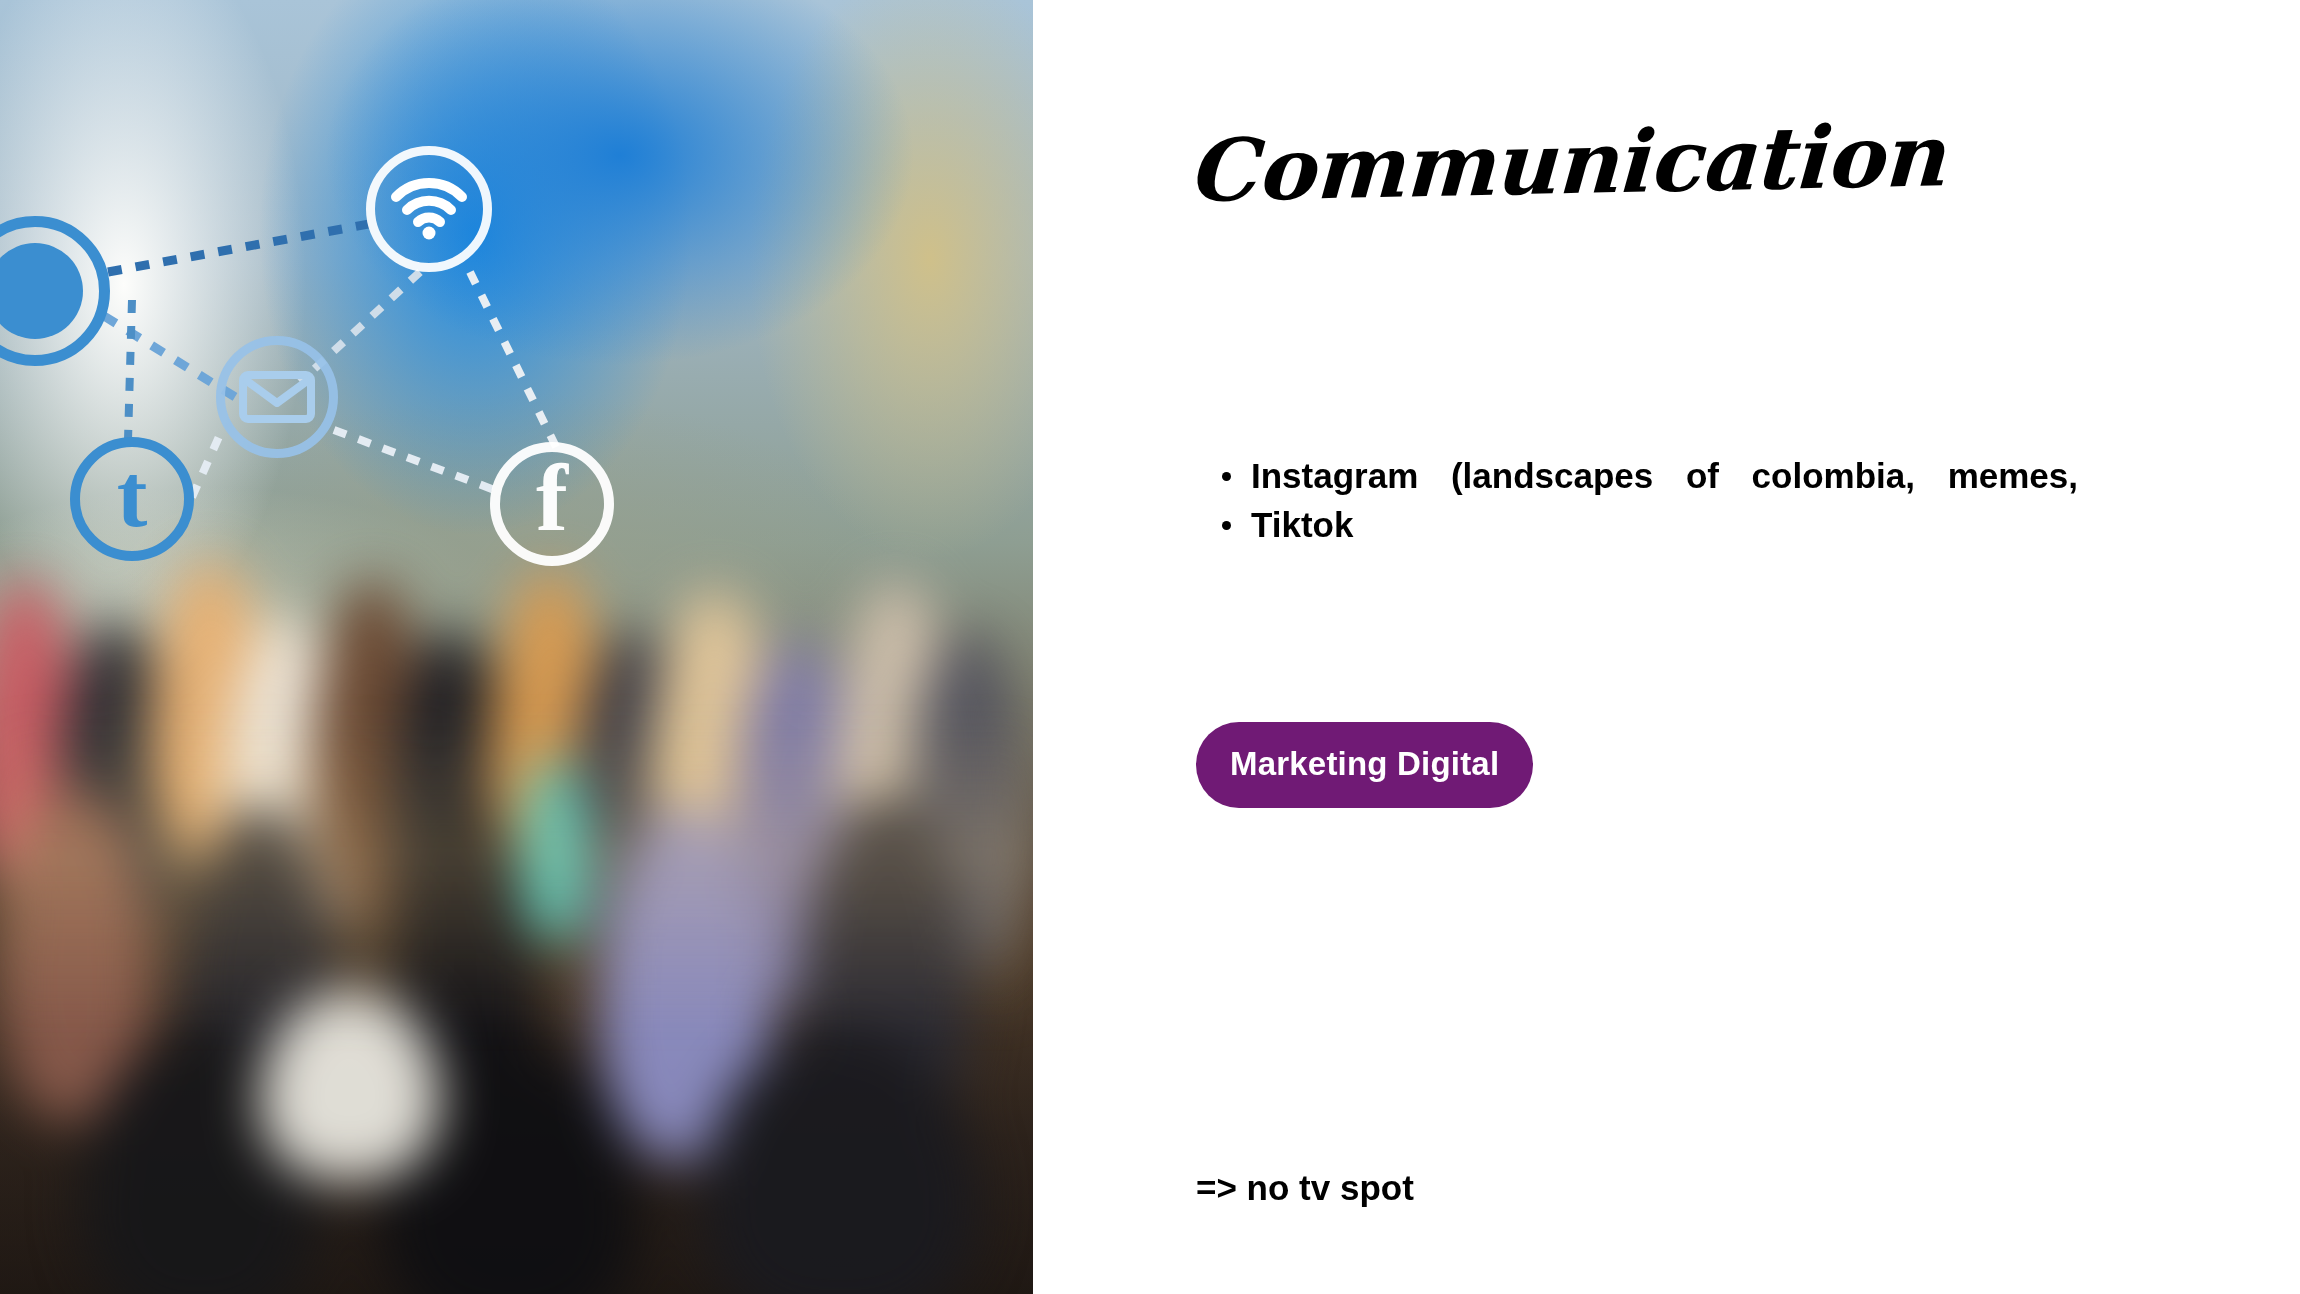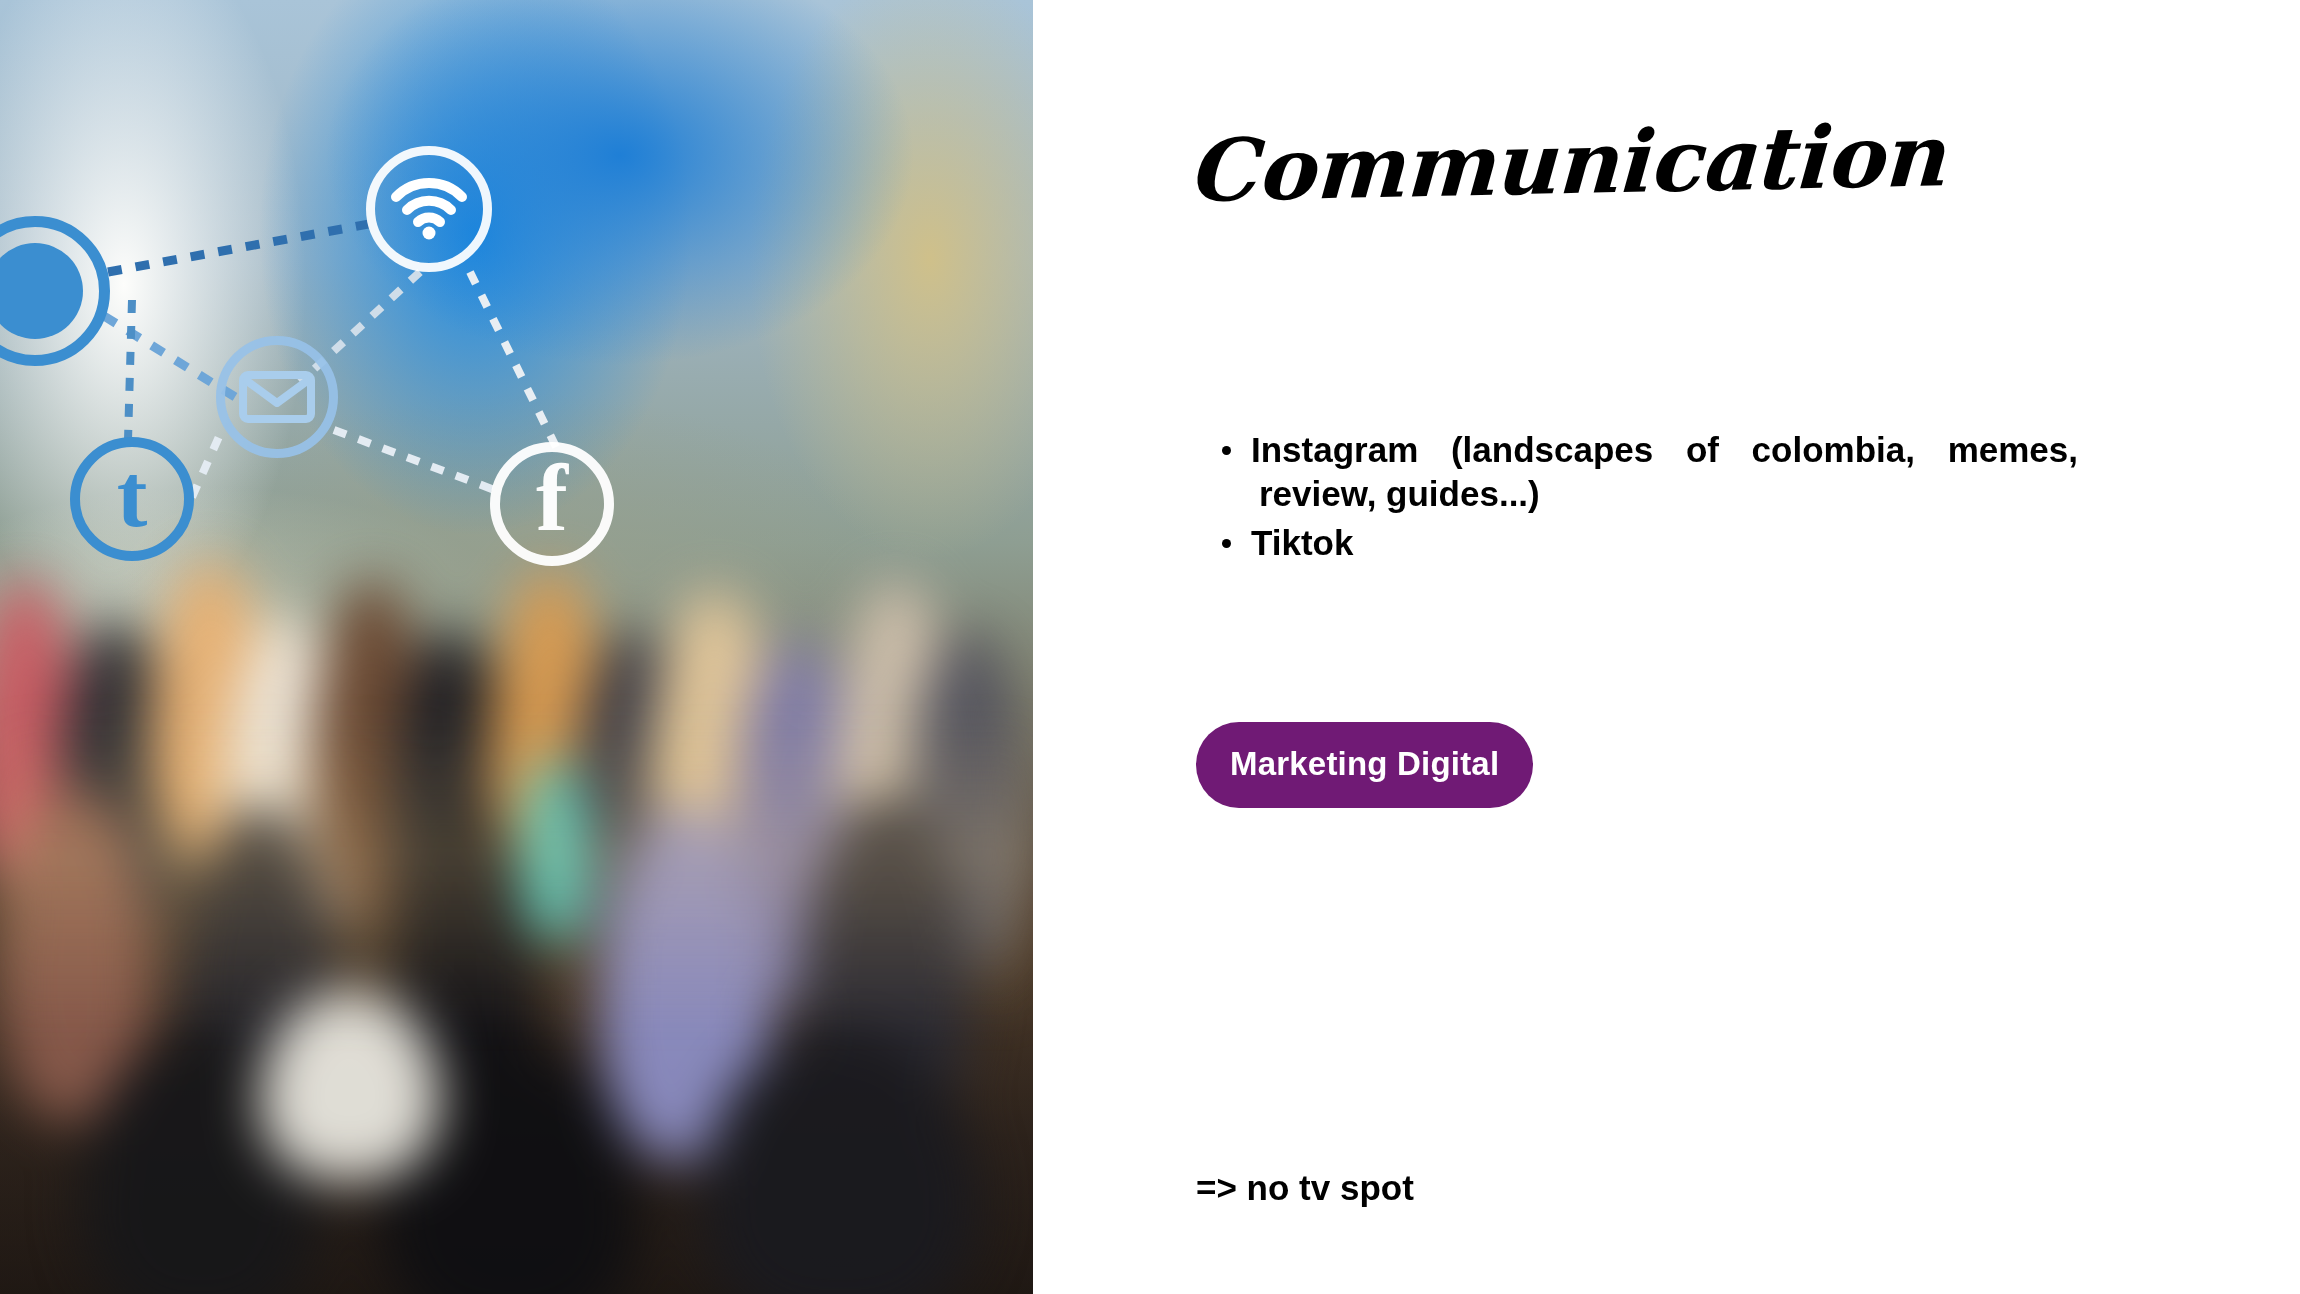--- a/index.html
+++ b/index.html
@@ -178,21 +178,21 @@
   }
 
   .bullet-list {
     position: absolute;
     left: 175px;
     margin: 0;
     padding: 0;
     list-style: none;
     width: 870px;
   }
-  .list-social { top: 428px; }
+  .list-social { top: 454px; }
   .list-marketing { top: 840px; }
 
   .bullet-item {
     position: relative;
     padding-left: 43px;
     font-size: 35px;
     font-weight: 700;
     color: #000000;
     line-height: 1.25;
     margin-bottom: 5px;
@@ -305,21 +305,20 @@
   </div>
 
   <div class="content-panel">
 
     <div class="page-title">Communication</div>
 
 
     <ul class="bullet-list list-social">
       <li class="bullet-item justified">
         <span class="line1">Instagram (landscapes of colombia, memes,</span>
-        <span class="line2">review, guides...)</span>
       </li>
       <li class="bullet-item">
         <span>Tiktok</span>
       </li>
     </ul>
 
     <div class="badge badge-marketing">Marketing Digital</div>
 
 
     <div class="footnote">=&gt; no tv spot</div>

